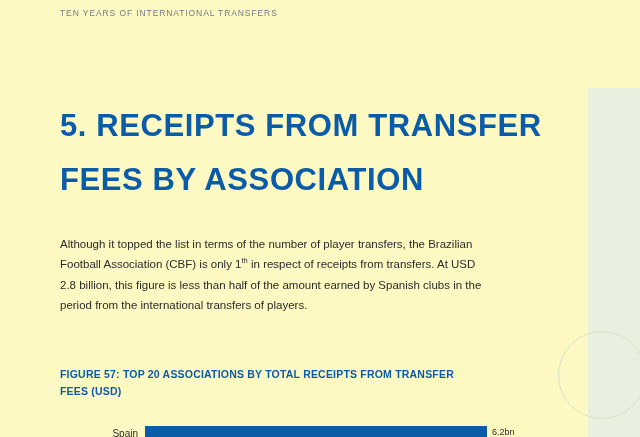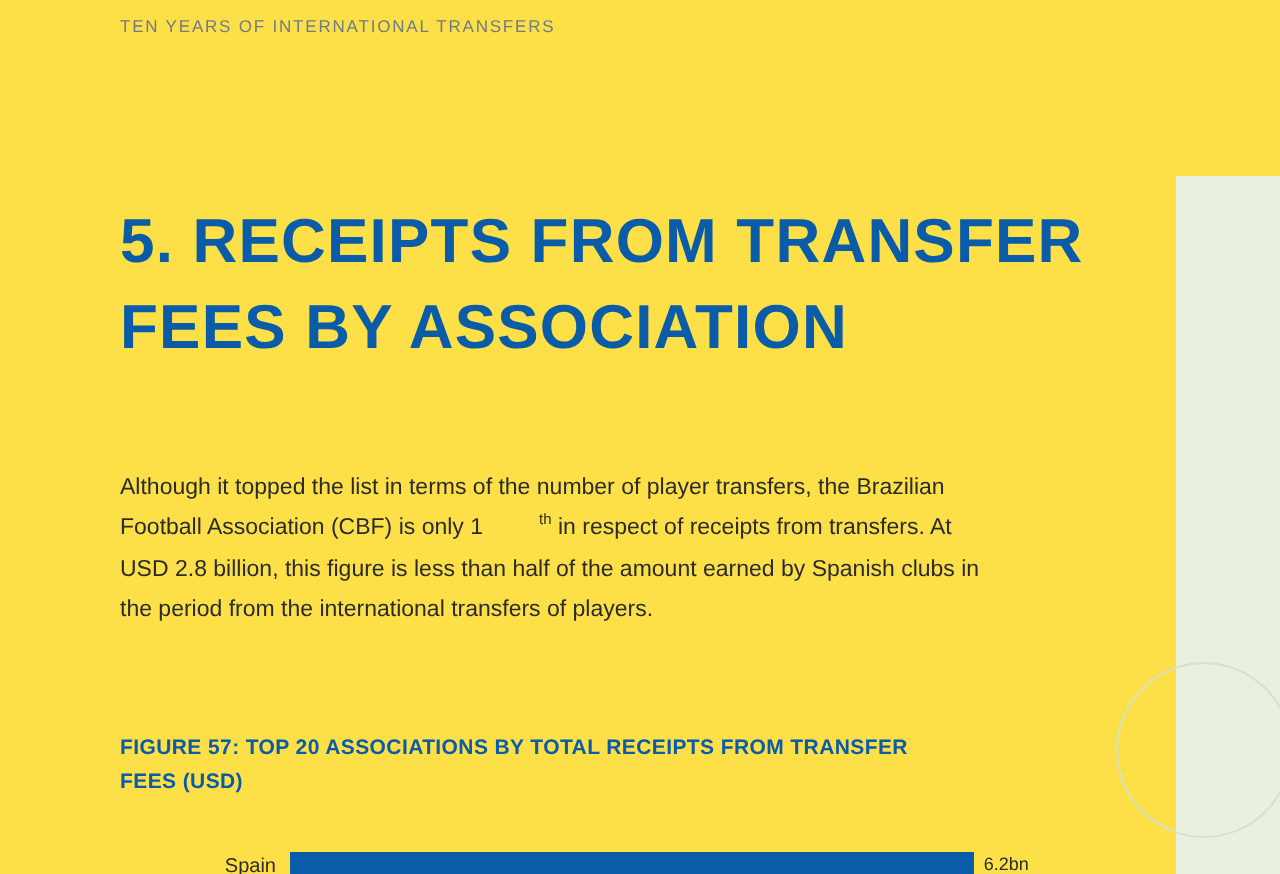--- a/index.html
+++ b/index.html
@@ -10,21 +10,21 @@
     width: 640px;
     height: 437px;
     background: #ffffff;
     font-family: "Liberation Sans", sans-serif;
     overflow: hidden;
     position: relative;
   }
   .page {
     position: absolute;
     inset: 0;
-    background: #fde047;
+    background: #fef9c3;
   }
   
   .side-band {
     position: absolute;
     right: 0;
     top: 88px;
     width: 52px;
     height: 349px;
     background: #e9f0df;
   }
@@ -48,38 +48,37 @@
     font-weight: 400;
     white-space: nowrap;
   }
   .chapter-title {
     position: absolute;
     left: 60px;
     top: 78px;
     width: 520px;
     color: #0a5ba8;
     font-size: 31px;
-    line-height: 43px;
+    line-height: 54px;
     font-weight: bold;
     letter-spacing: 0.6px;
   }
   .body-copy {
     position: absolute;
     left: 60px;
     top: 222px;
     width: 432px;
     color: #2b2b2b;
     font-size: 11.5px;
     line-height: 20.5px;
   }
   .body-copy sup {
     font-size: 7.5px;
     vertical-align: super;
     line-height: 0;
-    margin-left: 28px;
   }
   .figure-caption {
     position: absolute;
     left: 60px;
     top: 366px;
     width: 400px;
     color: #0a5ba8;
     font-size: 10.5px;
     line-height: 17px;
     font-weight: bold;

